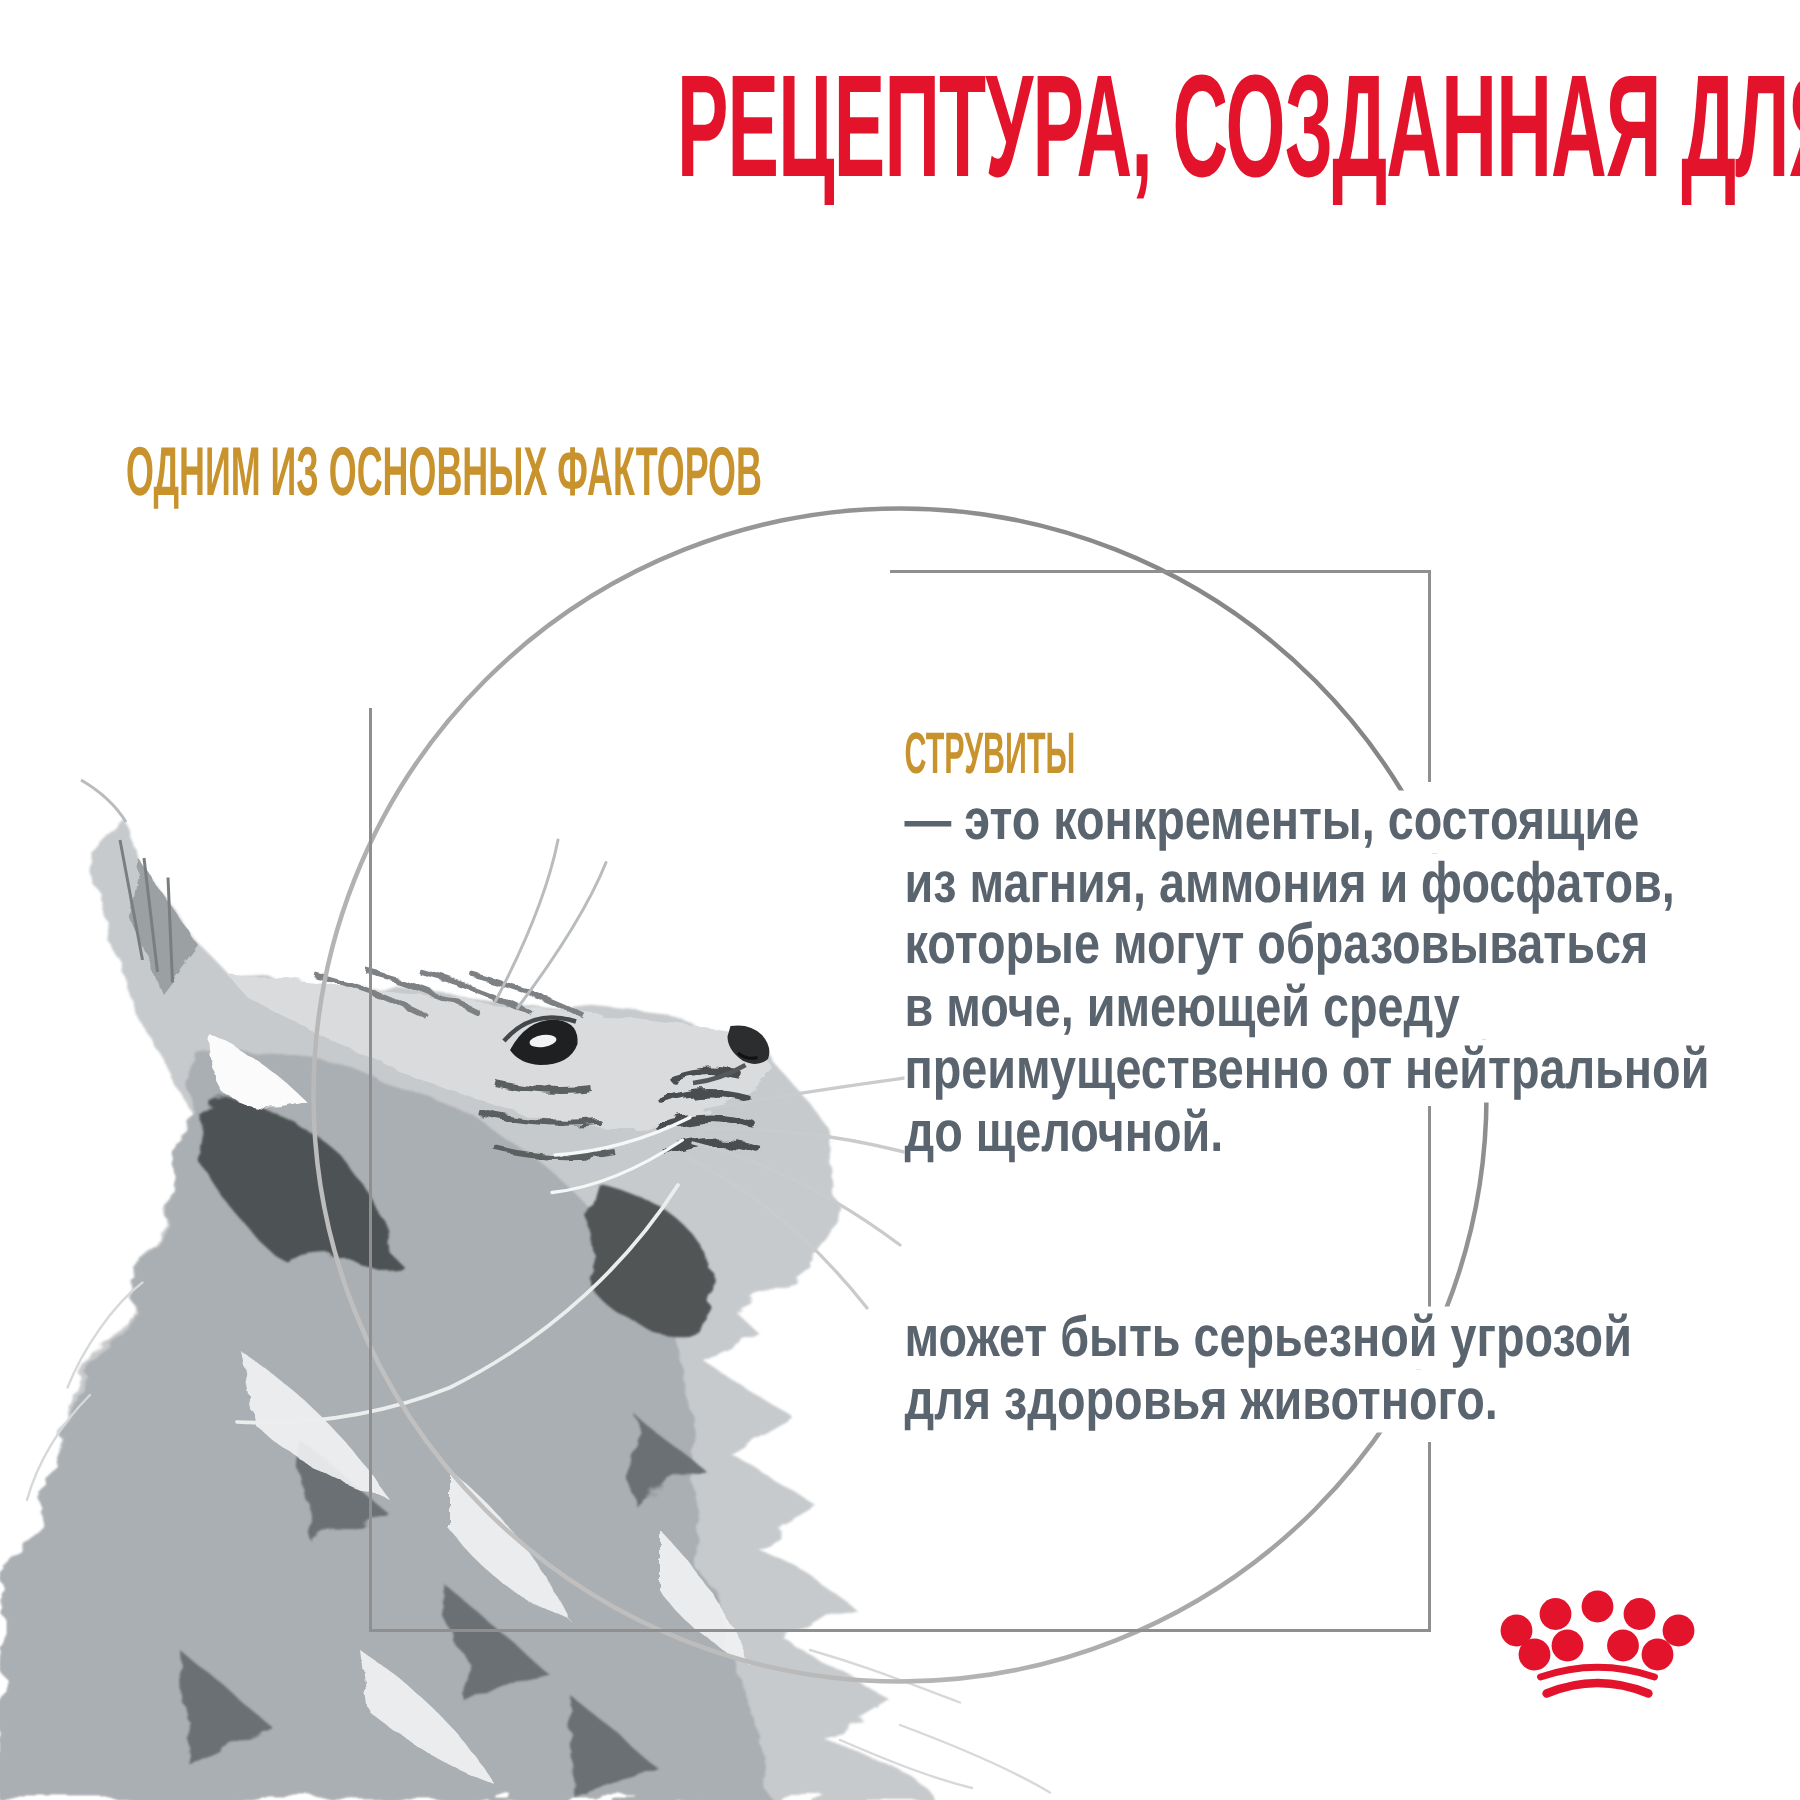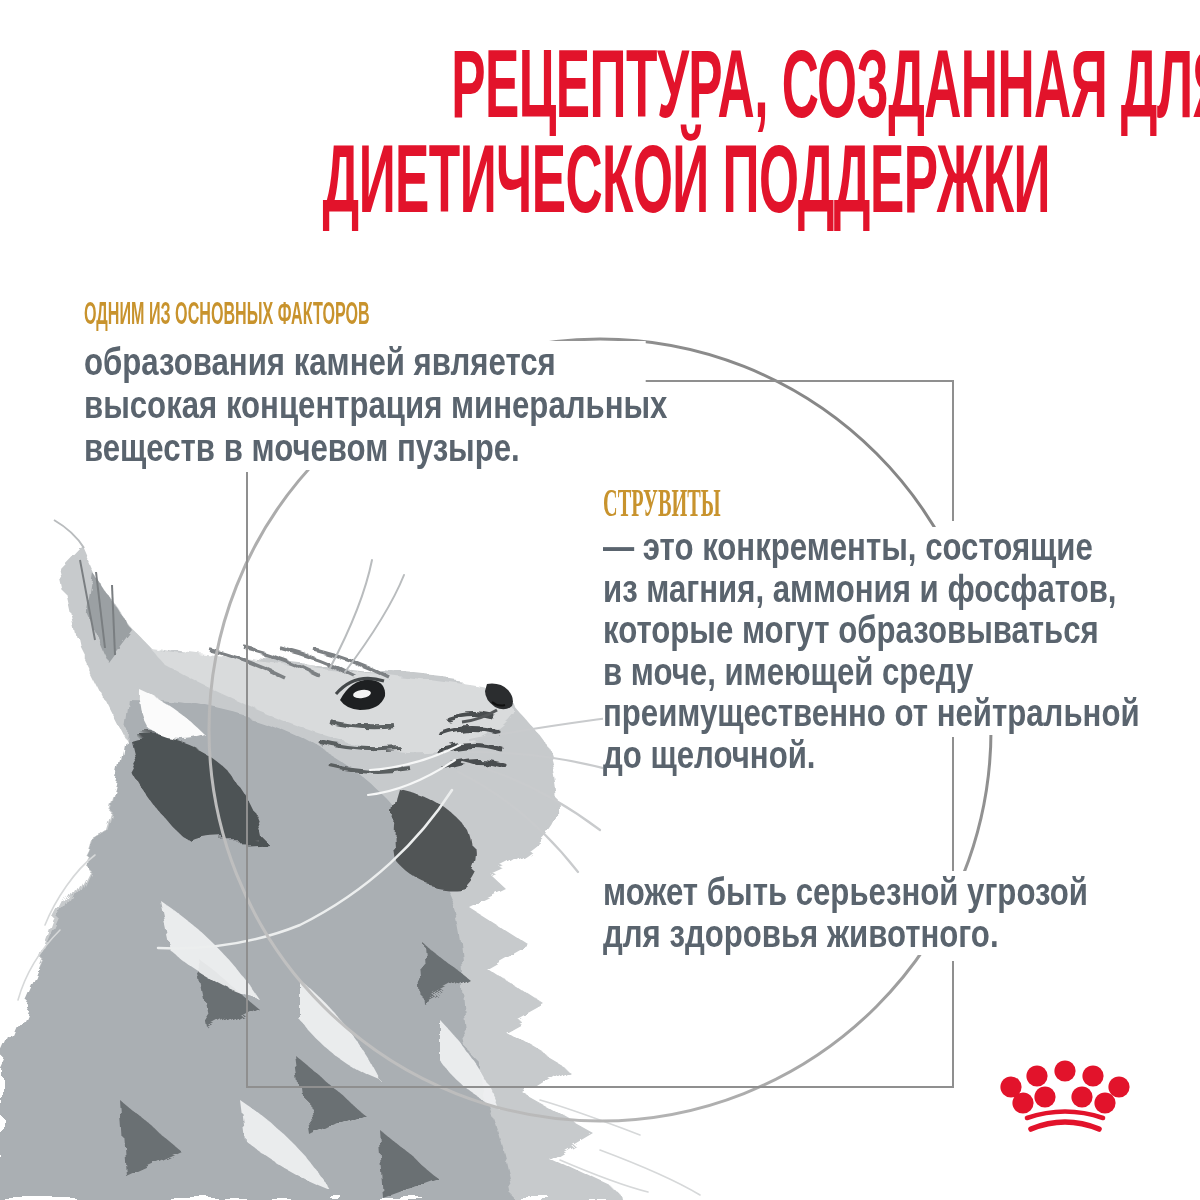--- a/index.html
+++ b/index.html
@@ -13,21 +13,21 @@
   
   .headline{position:absolute;left:0;right:0;top:36px;text-align:center;color:var(--red);
             font-weight:700;font-size:97px;line-height:95px;z-index:20;}
   .headline .tline{white-space:nowrap;}
   .headline .tline>span{display:inline-block;transform:scaleX(.53);transform-origin:50% 50%;
                         letter-spacing:-1px;background:transparent;padding:0;}
   
   .sec-heading{position:absolute;color:var(--gold);font-weight:700;white-space:nowrap;z-index:20;}
   .sec-heading>span{display:inline-block;transform:scaleX(.52);transform-origin:0 50%;
                     background:#fff;padding-right:18px;letter-spacing:0;}
-  .h-lead{font-size:31px;line-height:46px;}
+  .h-lead{font-size:46px;line-height:46px;}
   .h-sub{font-size:39px;line-height:39px;}
   
   .sec-body{position:absolute;color:var(--body);font-weight:700;font-size:38px;z-index:20;}
   .sec-body .tline{white-space:nowrap;}
   .sec-body .tline>span{display:inline-block;transform:scaleX(.82);transform-origin:0 50%;
                         background:#fff;padding-right:110px;}
   #body1{line-height:43px;}
   #body2{line-height:41.5px;}
   #body3{line-height:42px;}
   
@@ -194,33 +194,27 @@
       <line x1="953" y1="381" x2="953" y2="521"></line>
       <line x1="247" y1="472" x2="247" y2="1088"></line>
       <line x1="247" y1="1087" x2="954" y2="1087"></line>
       <line x1="953" y1="737" x2="953" y2="871"></line>
       <line x1="953" y1="961" x2="953" y2="1088"></line>
     </g>
   </svg>
 
   <div class="headline">
       <div class="tline"><span>РЕЦЕПТУРА, СОЗДАННАЯ ДЛЯ ОСОБОЙ</span></div>
-      <div class="tline"><span>ДИЕТИЧЕСКОЙ ПОДДЕРЖКИ</span></div>
     </div>
 
   <div class="sec-heading h-lead" style="left:84px;top:291px;">
     <span>ОДНИМ ИЗ ОСНОВНЫХ ФАКТОРОВ</span>
   </div>
-  <div class="sec-body" id="body1" style="left:84px;top:341px;">
-      <div class="tline"><span>образования камней является</span></div>
-      <div class="tline"><span>высокая концентрация минеральных</span></div>
-      <div class="tline"><span>веществ в мочевом пузыре.</span></div>
-    </div>
-
-  <div class="sec-heading h-sub" style="left:603px;top:483px;font-family:Liberation Serif, serif;">
+
+  <div class="sec-heading h-sub" style="left:603px;top:483px;">
     <span>СТРУВИТЫ</span>
   </div>
   <div class="sec-body" id="body2" style="left:603px;top:527px;">
       <div class="tline"><span>— это конкременты, состоящие</span></div>
       <div class="tline"><span>из магния, аммония и фосфатов,</span></div>
       <div class="tline"><span>которые могут образовываться</span></div>
       <div class="tline"><span>в моче, имеющей среду</span></div>
       <div class="tline"><span>преимущественно от нейтральной</span></div>
       <div class="tline"><span>до щелочной.</span></div>
     </div>

